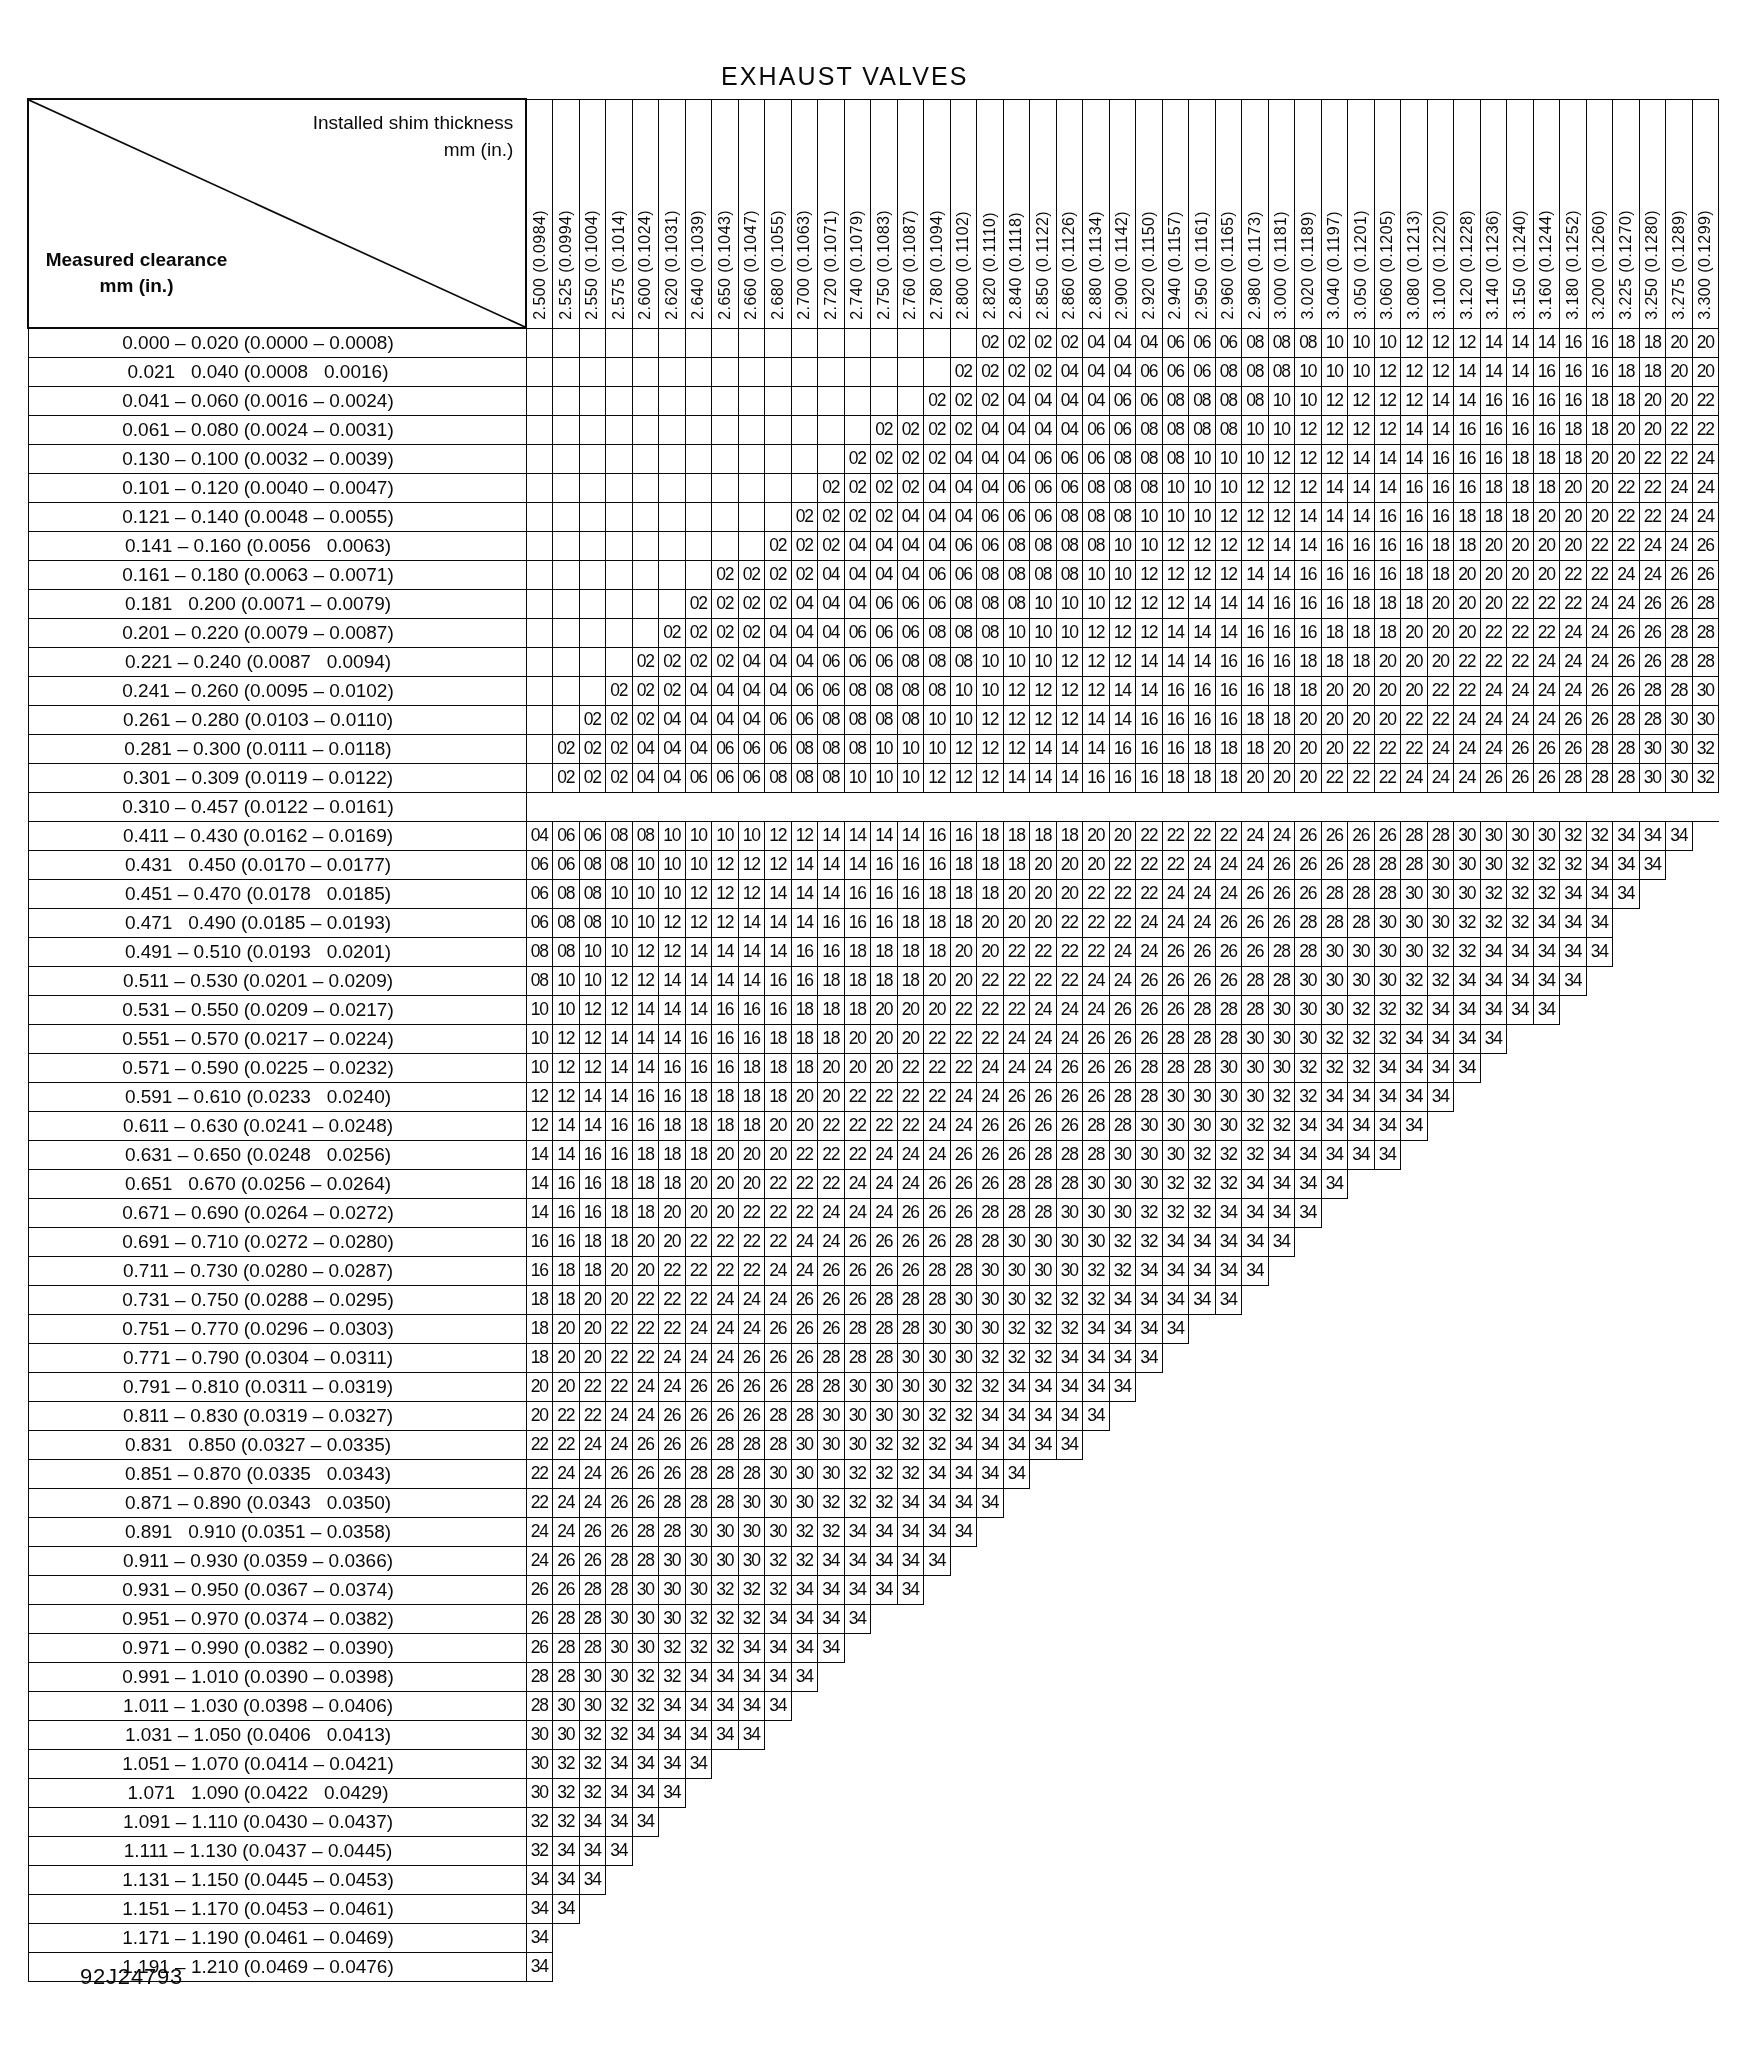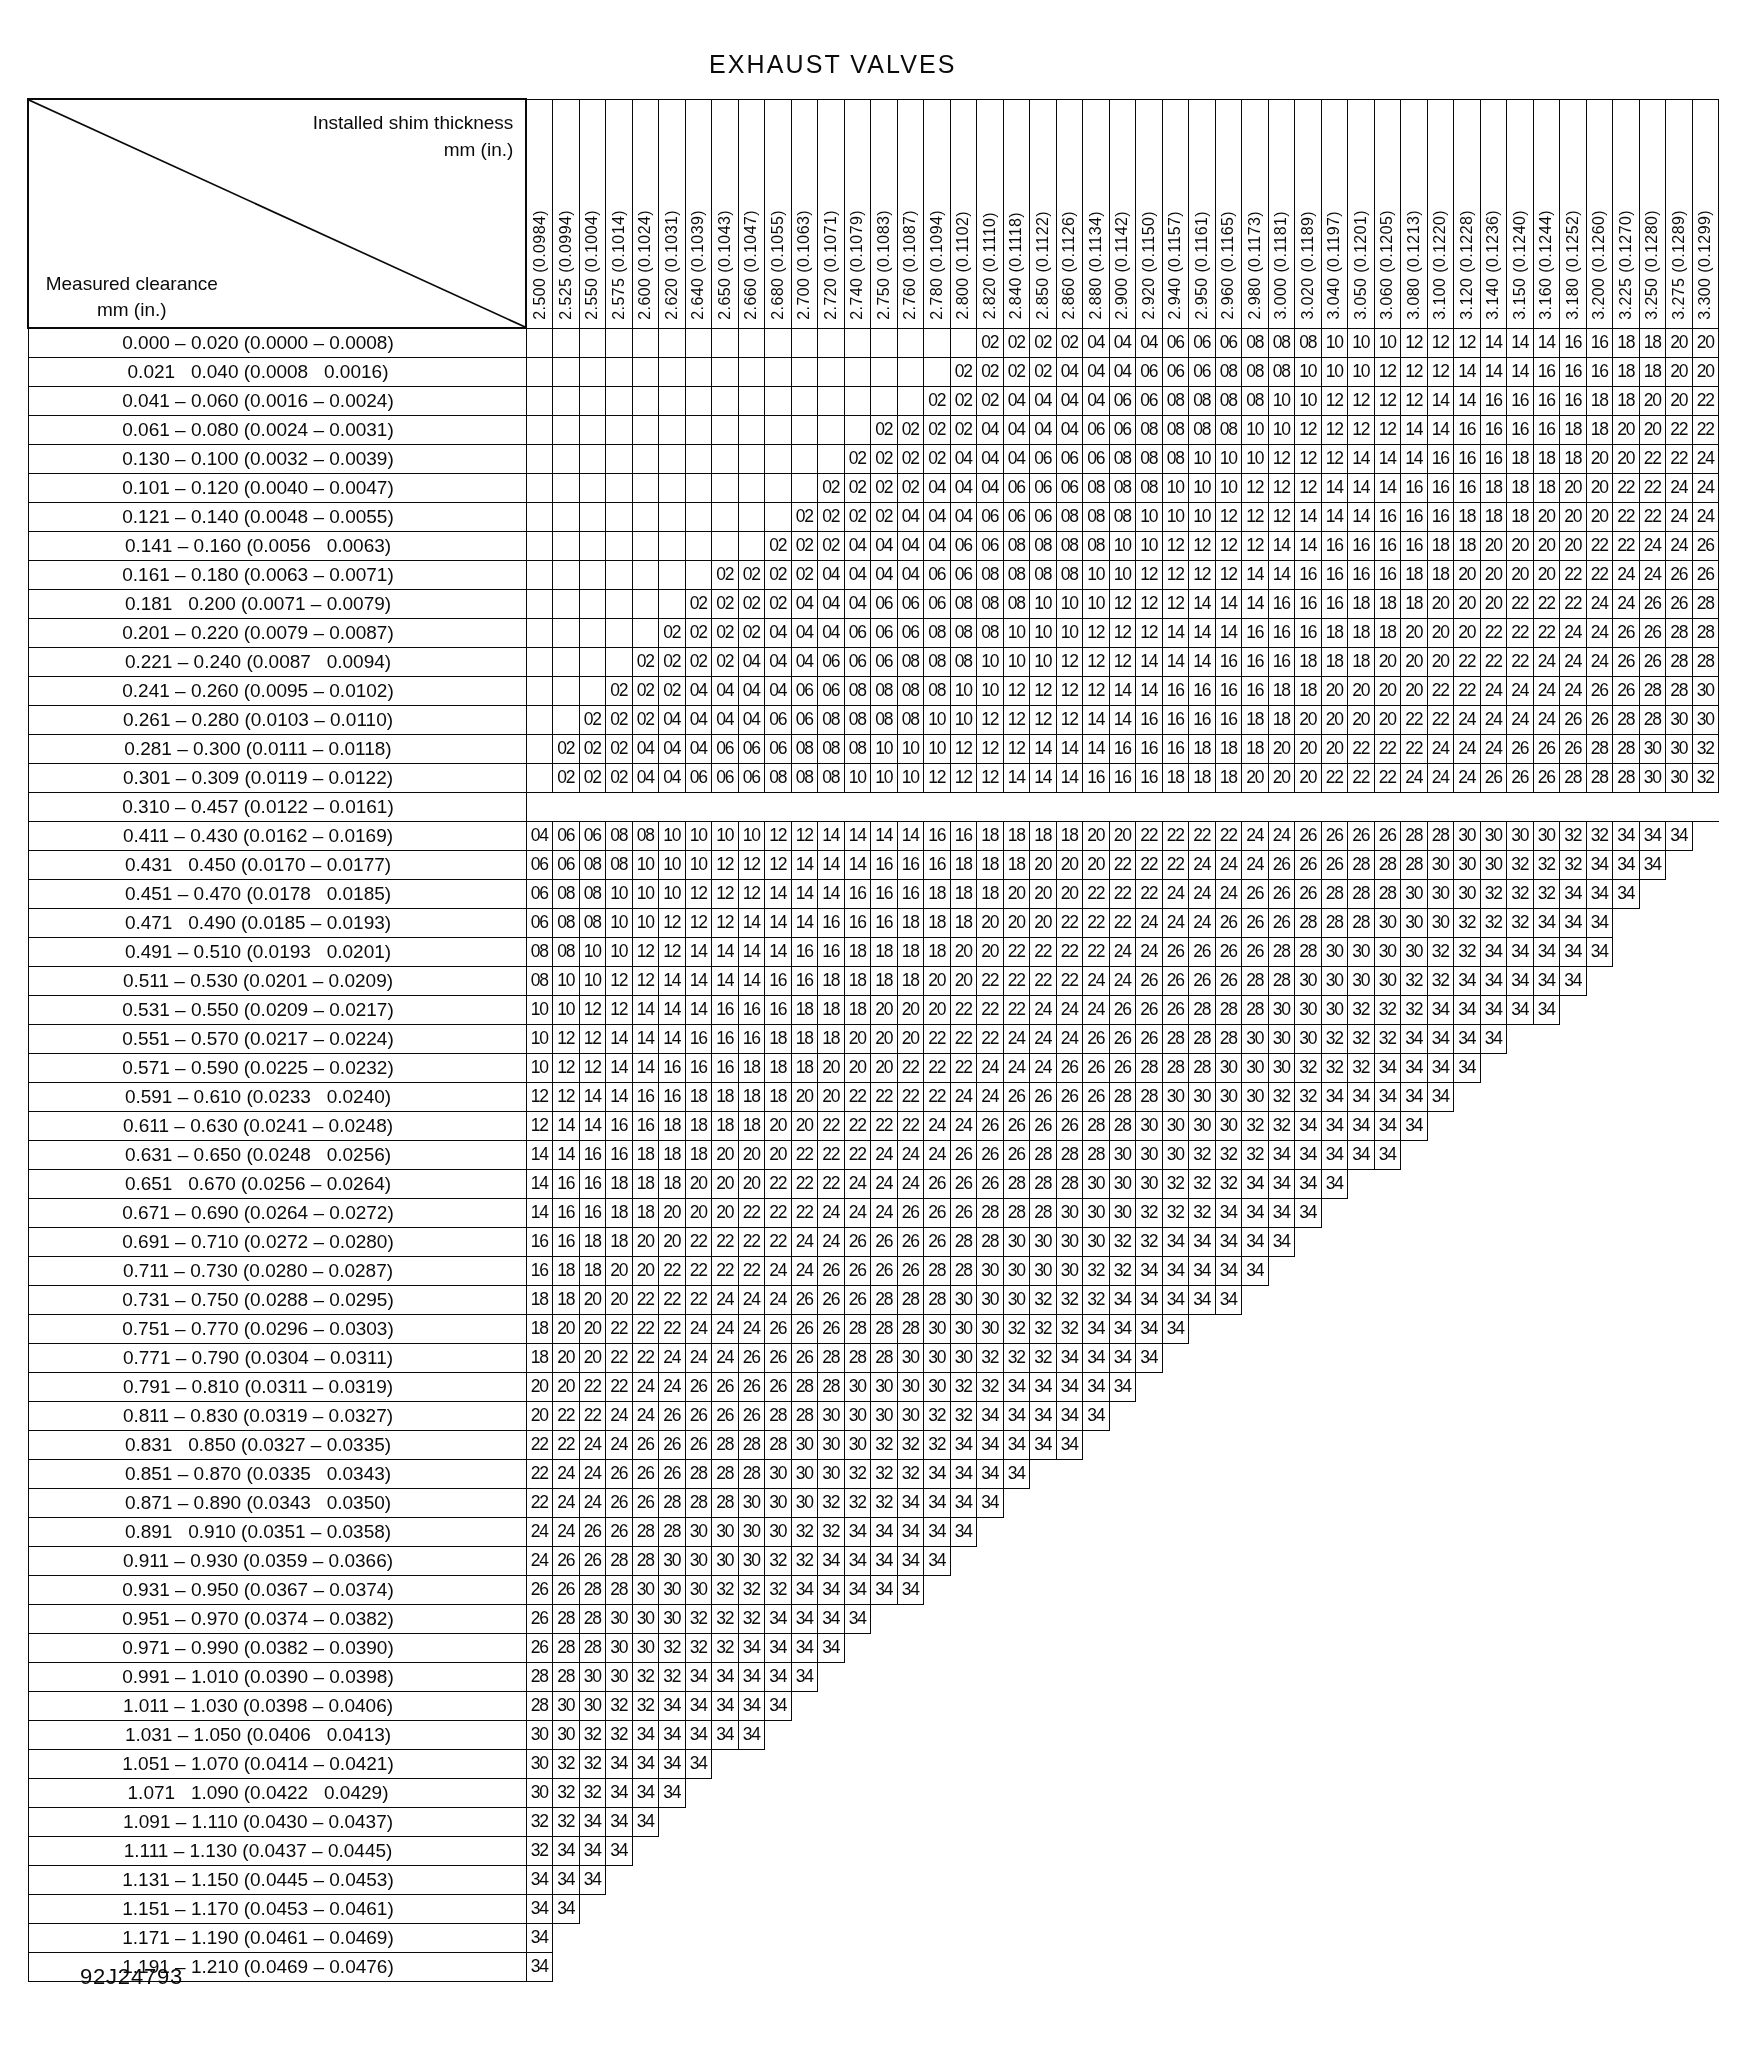--- a/index.html
+++ b/index.html
@@ -1,35 +1,35 @@
 <!DOCTYPE html>
 <html style="font-size:13.4px"><head>
 <meta charset="utf-8">
 <style>
   html,body{margin:0;padding:0;}
   body{
     width:1757px;height:2069px;position:relative;background:#ffffff;
     font-family:"Liberation Sans", sans-serif;color:#0a0a0a;
   }
   .page-title{
-    position:absolute;left:705px;top:46px;margin:4px;
+    position:absolute;left:705px;top:46px;margin:16px;
     font-size:25px;font-weight:400;letter-spacing:2.1px;white-space:pre;
   }
   .tablewrap{position:absolute;left:27px;top:98px;}
   table{border-collapse:collapse;table-layout:fixed;}
   col.lab{width:498px;}
   col.dc{width:26.5px;}
   thead tr{height:229px;padding-left:26px;}
   tr.datarow{height:29px;}
   th,td{box-sizing:border-box;padding:0;font-weight:400;}
   th.corner{position:relative;border:2.1px solid #0a0a0a;}
   .diag{position:absolute;left:0;top:0;width:100%;height:100%;}
   .diag line{stroke:#0a0a0a;stroke-width:2;}
   .corner-top{position:absolute;top:10px;right:11.7px;text-align:right;font-size:19px;line-height:1.4;white-space:pre;}
-  .corner-bot{position:absolute;bottom:3px;left:16.7px;text-align:center;font-size:19px;line-height:1.4;white-space:pre;}
+  .corner-bot{position:absolute;bottom:27px;left:16.7px;text-align:center;font-size:19px;line-height:1.4;white-space:pre;font-weight:bold;}
   th.colh{border:1.7px solid #0a0a0a;vertical-align:bottom;text-align:center;padding-bottom:5px;}
   .vtext{display:inline-block;writing-mode:vertical-rl;transform:rotate(180deg);
          font-size:16px;line-height:1;white-space:pre;letter-spacing:0.4px;}
   td.rowlab{border:1.7px solid #0a0a0a;font-size:19px;text-align:center;
             padding-right:38px;white-space:pre;}
   td.c{border:1.7px solid #0a0a0a;text-align:center;font-size:17.5px;
        letter-spacing:-1.3px;overflow:hidden;}
   td.spec{border-top:1.7px solid #0a0a0a;border-bottom:1.7px solid #0a0a0a;border-left:none;border-right:none;}
   td.void{border:none;}
   .figure-code{position:absolute;left:73px;top:1964px;font-size:22px;letter-spacing:0.8px;margin-left:7px;}

